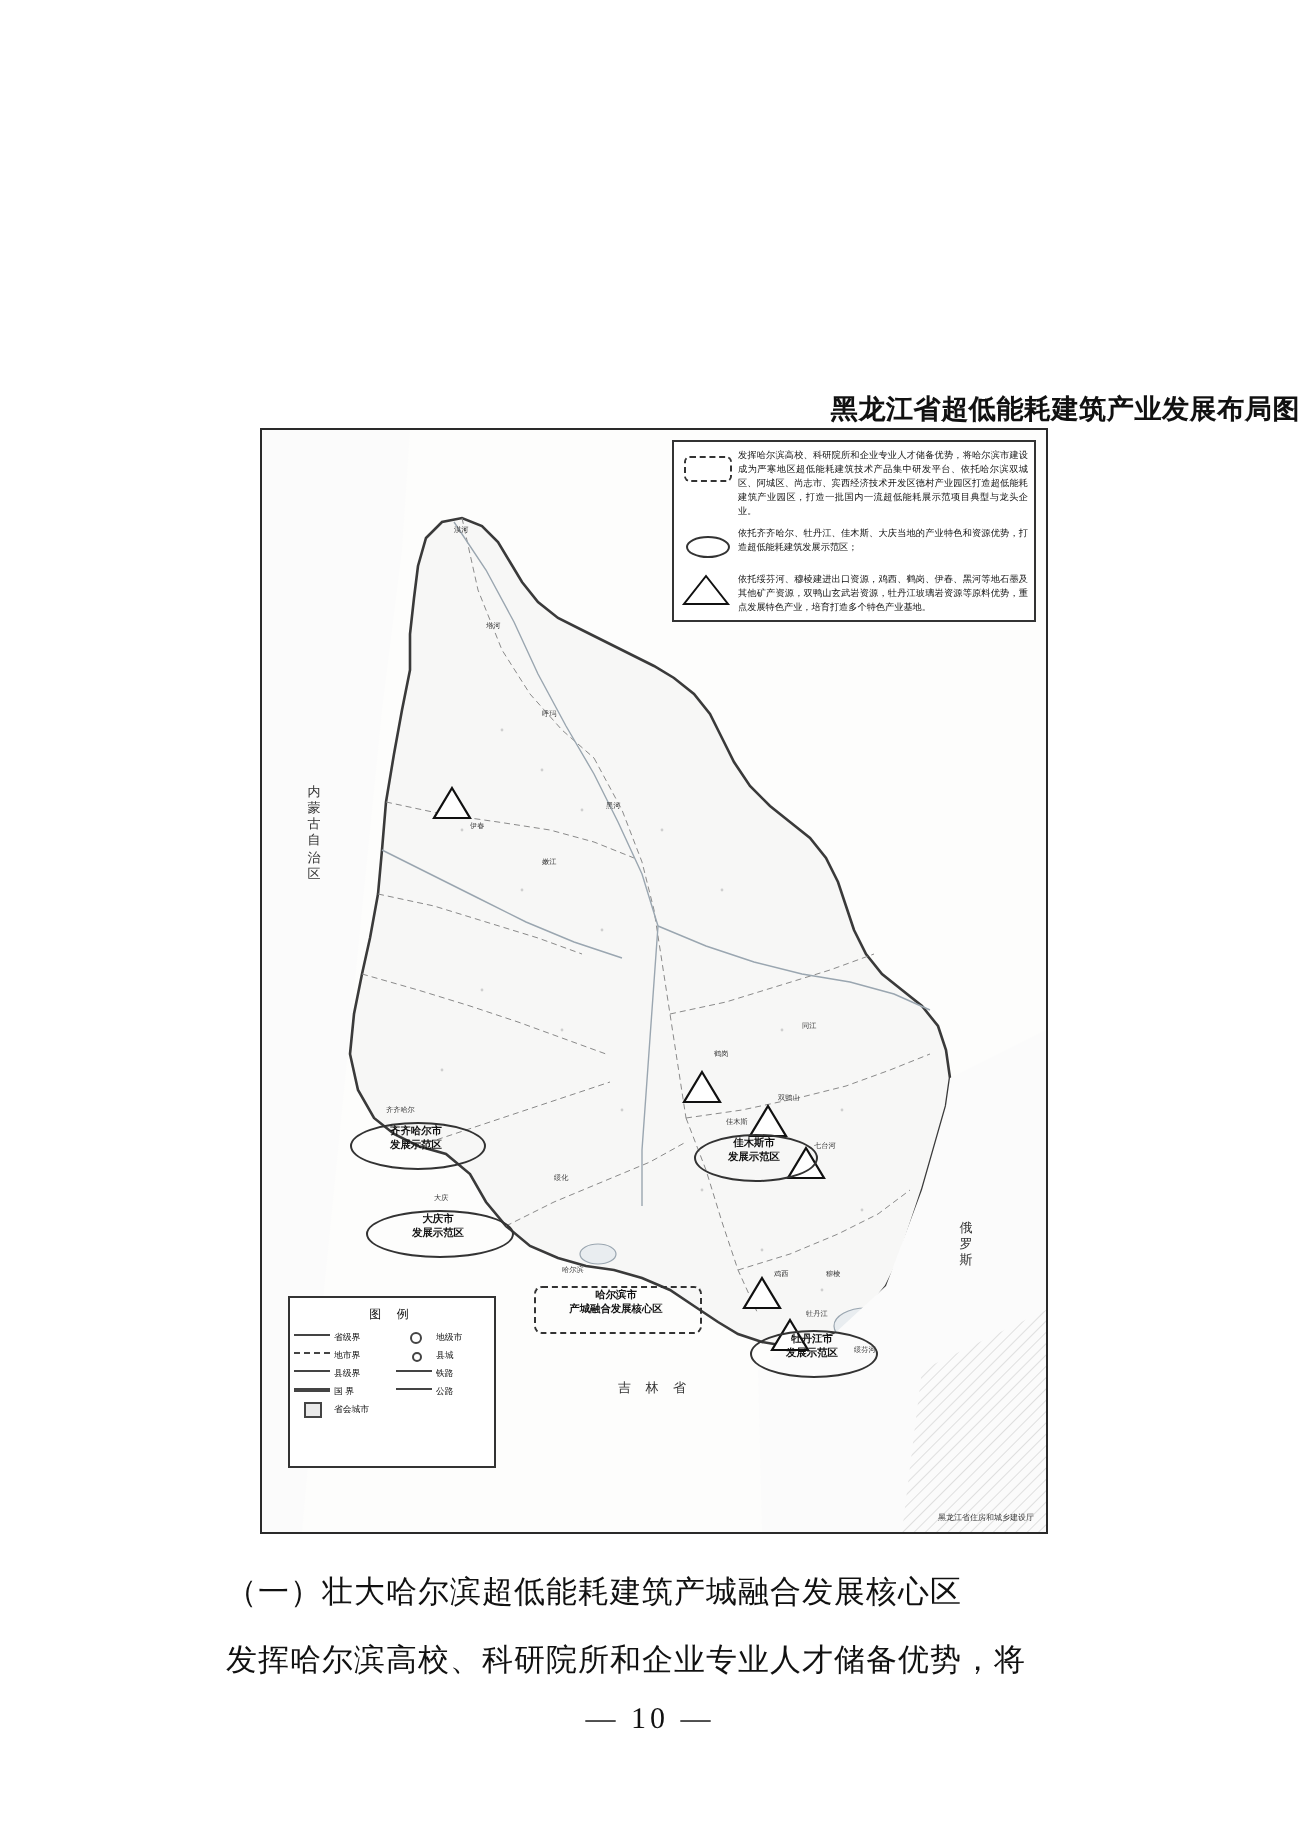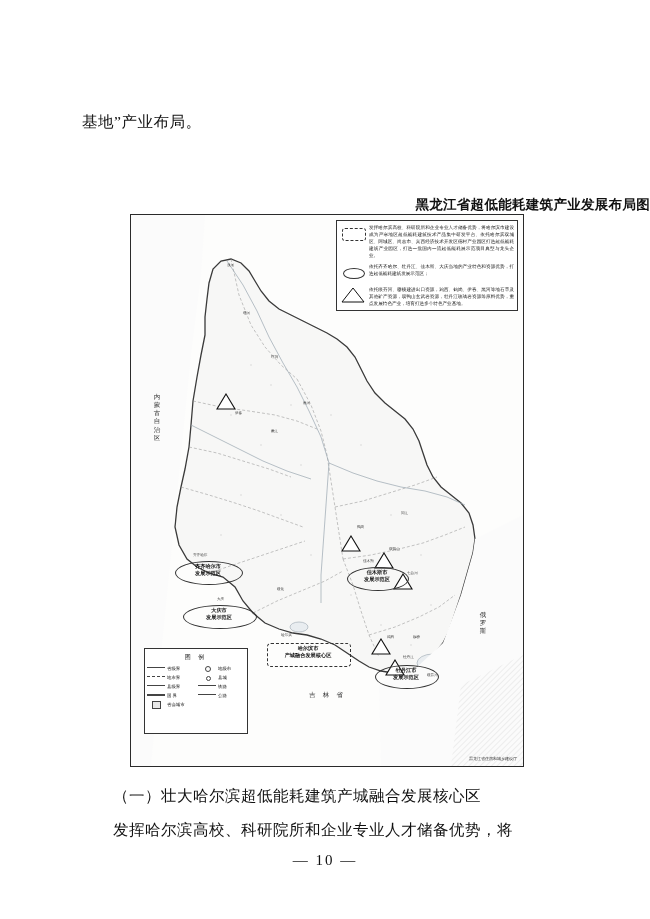--- a/index.html
+++ b/index.html
@@ -228,21 +228,20 @@
     text-align: center;
     font-size: 15px;
     letter-spacing: 2px;
   }
 </style>
 </head>
 <body>
 
 <div class="page">
 
-  <div class="top-line">基地”产业布局。</div>
 
   <div class="fig-title">黑龙江省超低能耗建筑产业发展布局图</div>
 
   <div class="map-figure">
 
     <div class="map-canvas">
       <svg width="392" height="551" viewBox="0 0 392 551" xmlns="http://www.w3.org/2000/svg">
         <defs>
           <pattern id="hatch" width="4" height="4" patternUnits="userSpaceOnUse" patternTransform="rotate(45)">
             <line x1="0" y1="0" x2="0" y2="4" stroke="#d8d8d8" stroke-width="1"></line>

